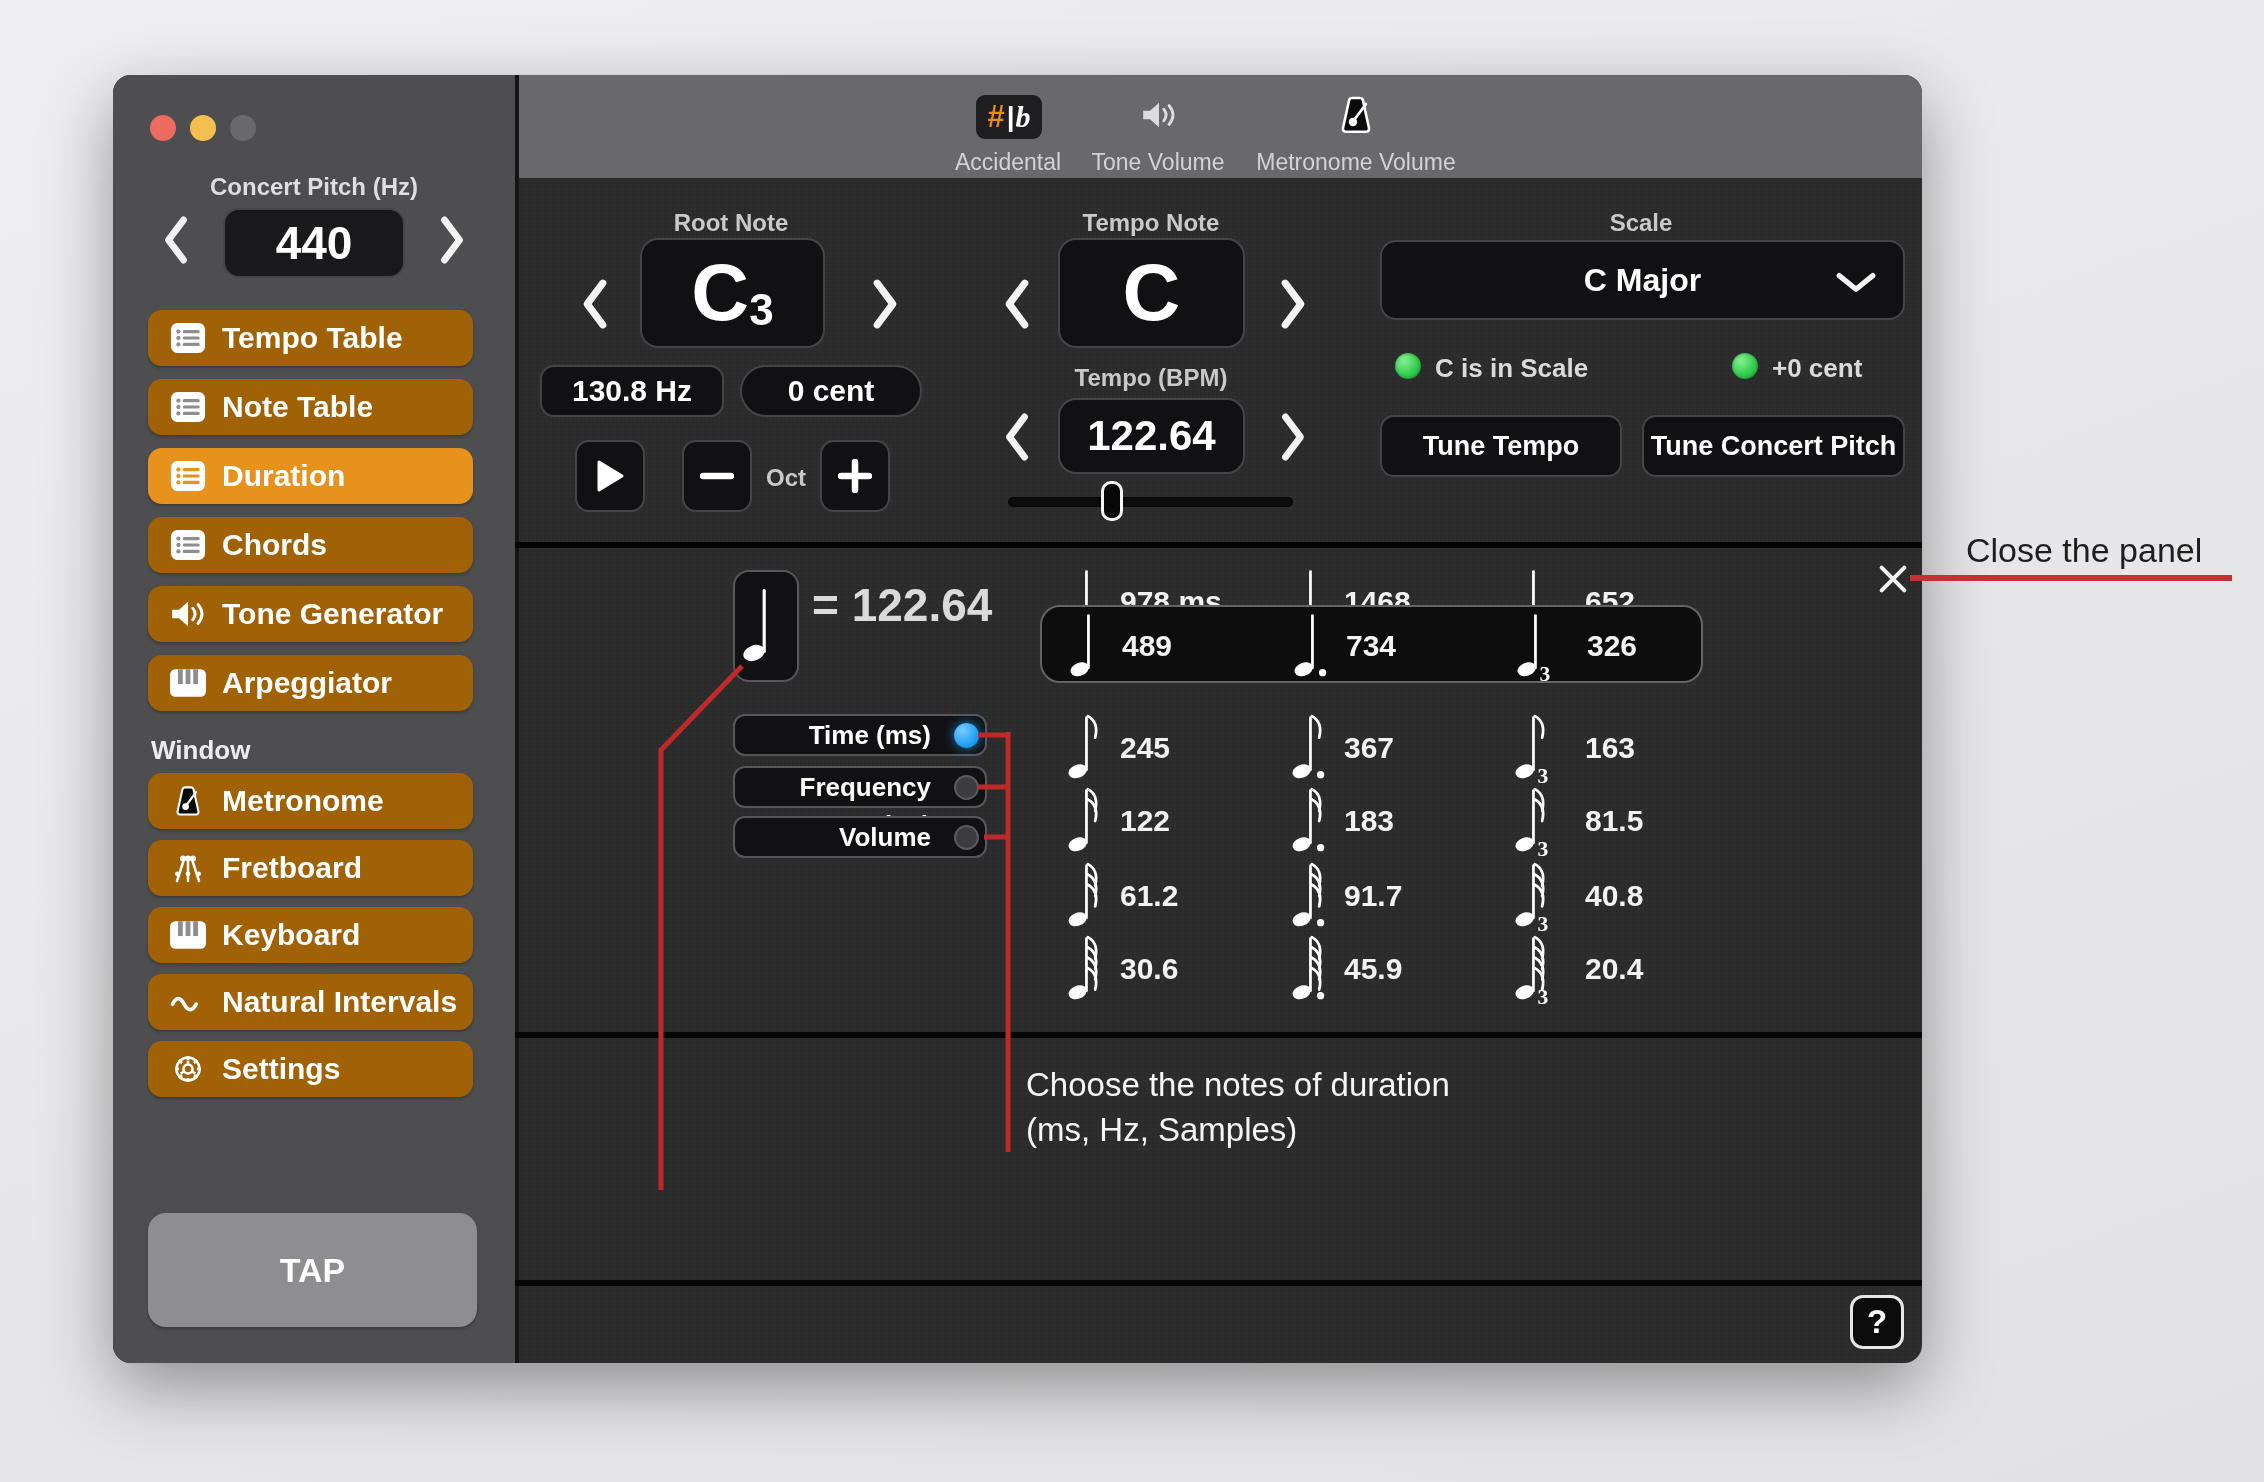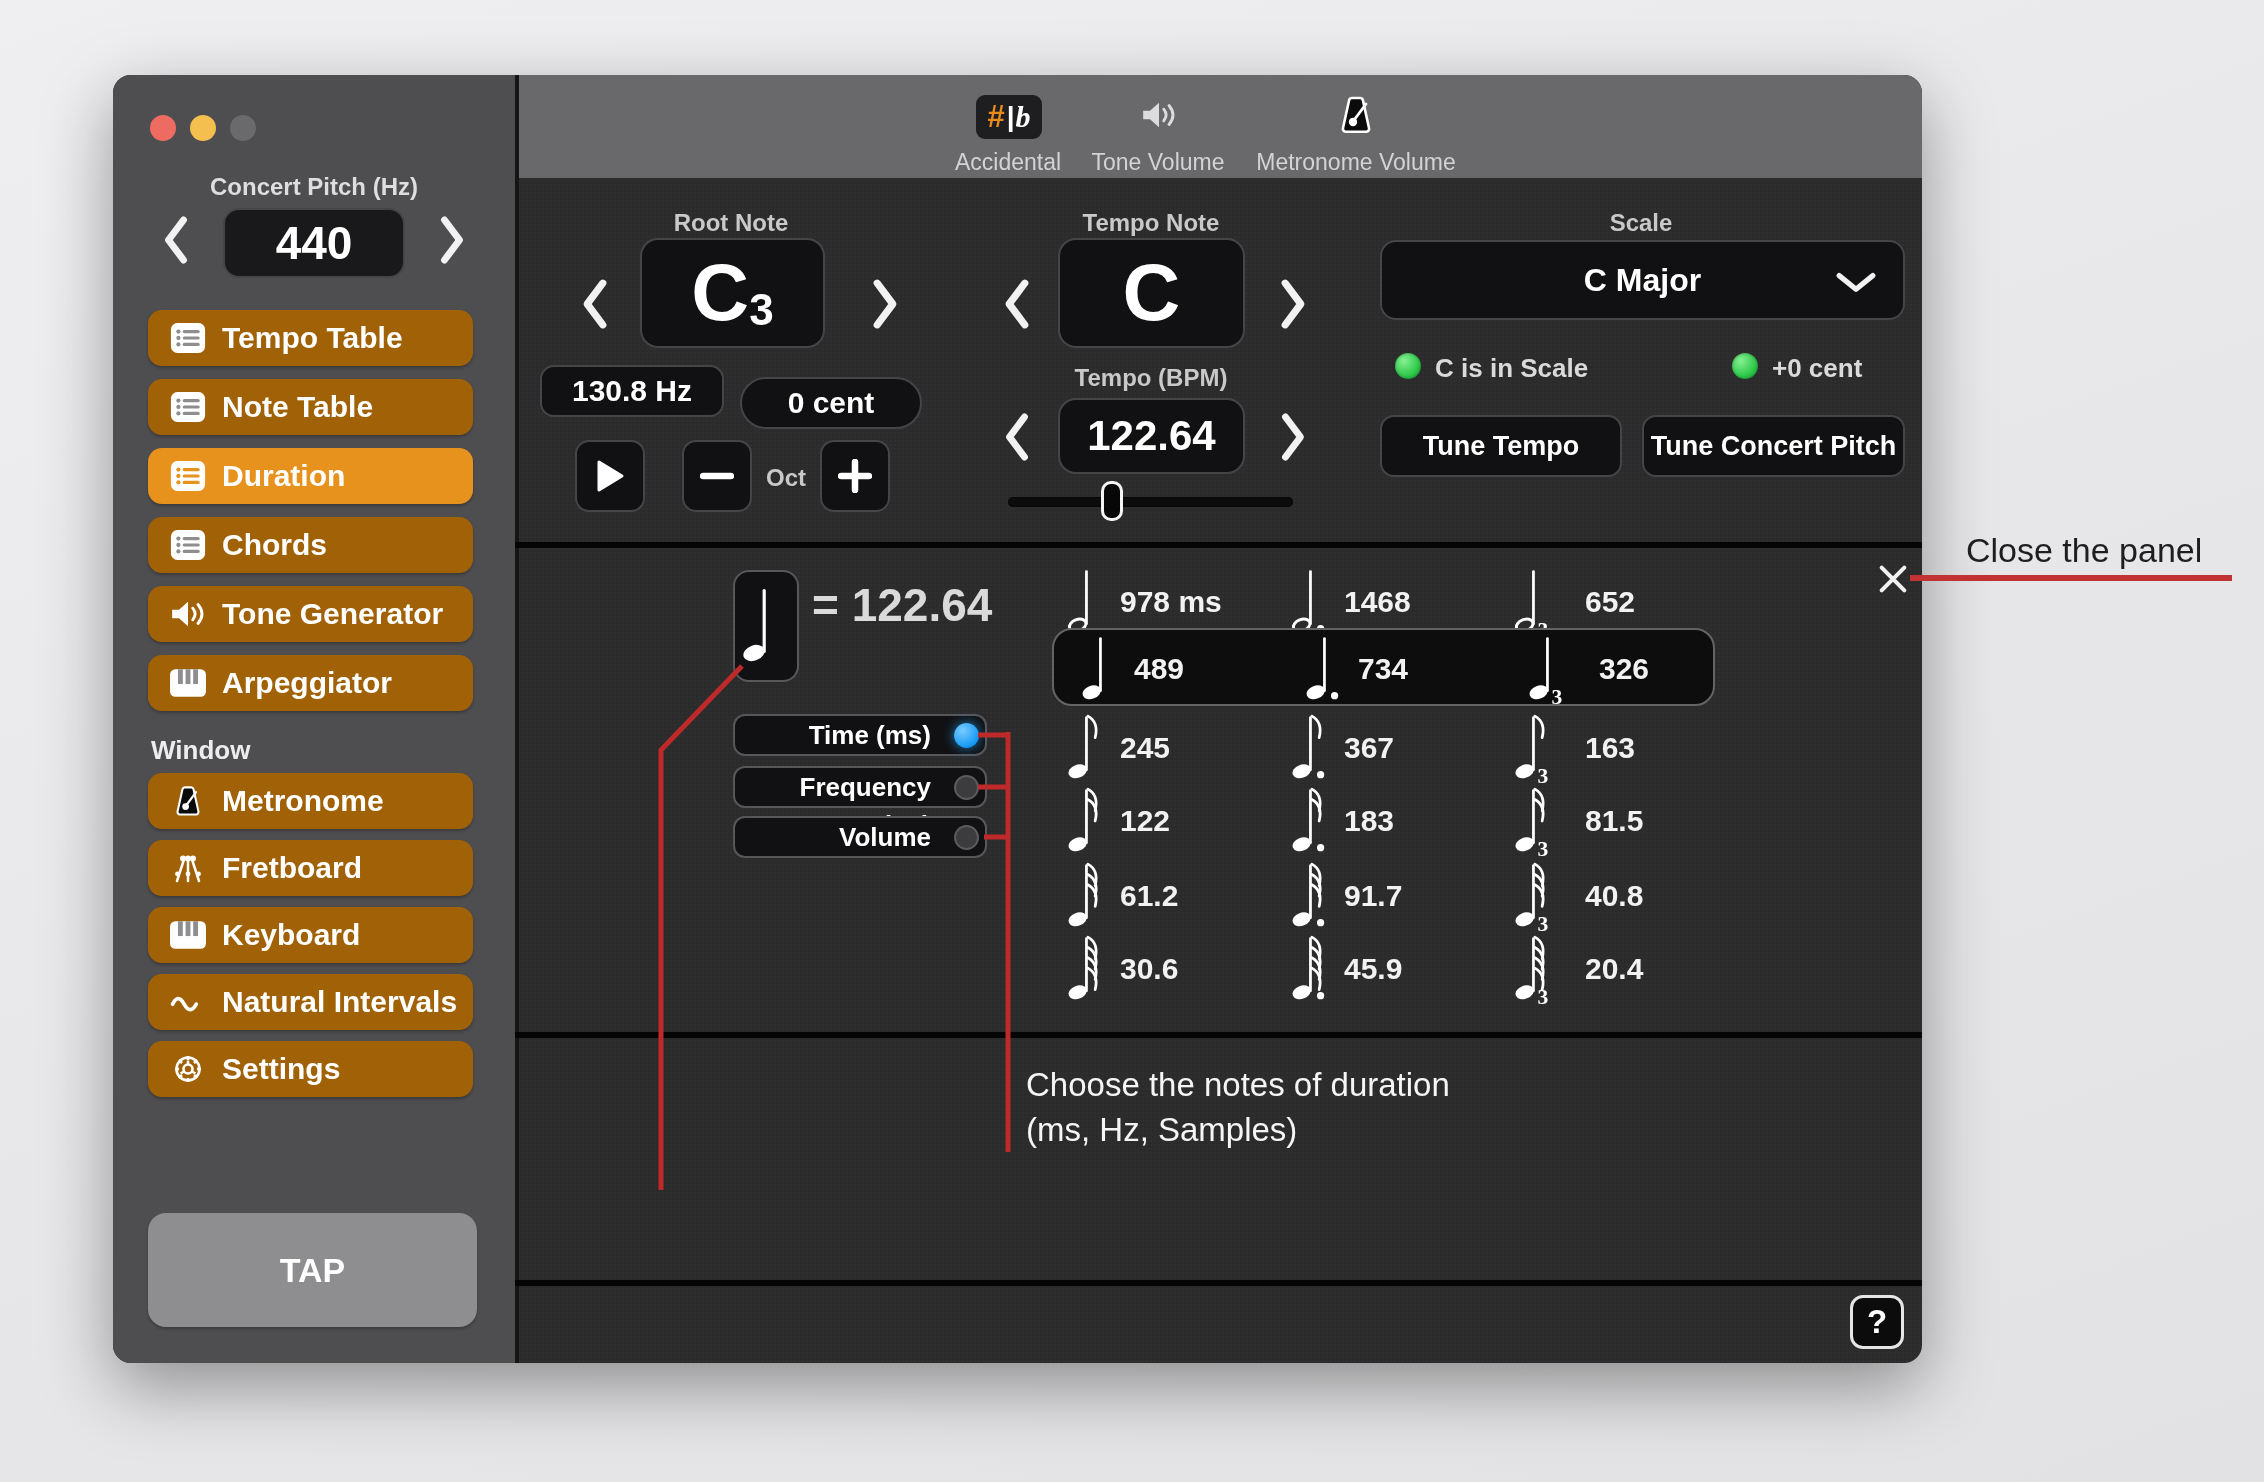--- a/index.html
+++ b/index.html
@@ -272,21 +272,21 @@
     <span style="font-size:44px;font-weight:700;margin-top:34px;">3</span>
   </div>
   <div class="chev" style="left:755px;top:203px;width:34px;height:52px;">
       <span class="ic" style="display:block;width:100%;height:100%;">
         <svg viewBox="0 0 24 40">
           <polyline points="6,4 18,20 6,36" fill="none" stroke="#F2F2F2" stroke-width="5.5" stroke-linecap="round" stroke-linejoin="round"></polyline>
         </svg>
       </span>
     </div>
   <div class="box" style="left:427px;top:290px;width:184px;height:52px;border-radius:14px;font-size:30px;font-weight:700;">130.8 Hz</div>
-  <div class="box" style="left:627px;top:290px;width:182px;height:52px;border-radius:26px;font-size:30px;font-weight:700;margin-top:12px;">0 cent</div>
+  <div class="box" style="left:627px;top:290px;width:182px;height:52px;border-radius:26px;font-size:30px;font-weight:700;">0 cent</div>
   <div class="box" style="left:462px;top:365px;width:70px;height:72px;border-radius:14px;">
     <span class="ic" style="width:30px;height:34px;">
         <svg viewBox="0 0 30 34">
           <path d="M4 3 L27 17 L4 31 Z" fill="#fff" stroke="#fff" stroke-width="3" stroke-linejoin="round"></path>
         </svg>
       </span>
   </div>
   <div class="box" style="left:569px;top:365px;width:70px;height:72px;border-radius:14px;">
     <span class="ic" style="width:34px;height:10px;">
         <svg viewBox="0 0 34 10">
@@ -405,21 +405,21 @@
     <div class="dval" style="left:304px;">1468</div>
     <span class="dnote" style="left:465px;">
         <svg viewBox="0 0 52 86">
           <rect x="22.6" y="6" width="3.2" height="64" rx="1.6" fill="#fff"></rect>
           <ellipse cx="14" cy="70" rx="10" ry="6.6" fill="none" stroke="#fff" stroke-width="3.4" transform="rotate(-21 14 70)"></ellipse>
           <text x="29" y="84" font-size="25" font-weight="bold" fill="#fff" font-family="Liberation Serif, serif">3</text>
         </svg>
       </span>
     <div class="dval" style="left:545px;">652</div>
   </div>
-  <div class="drow hl" style="top:553px;margin-left:12px;">
+  <div class="drow hl" style="top:530px;">
     <span class="dnote" style="left:18px;">
         <svg viewBox="0 0 52 86">
           <rect x="22.6" y="6" width="3.2" height="64" rx="1.6" fill="#fff"></rect>
           <ellipse cx="14" cy="70" rx="11" ry="7.6" fill="#fff" transform="rotate(-21 14 70)"></ellipse>
         </svg>
       </span>
     <div class="dval" style="left:80px;">489</div>
     <span class="dnote" style="left:242px;">
         <svg viewBox="0 0 52 86">
           <rect x="22.6" y="6" width="3.2" height="64" rx="1.6" fill="#fff"></rect>

